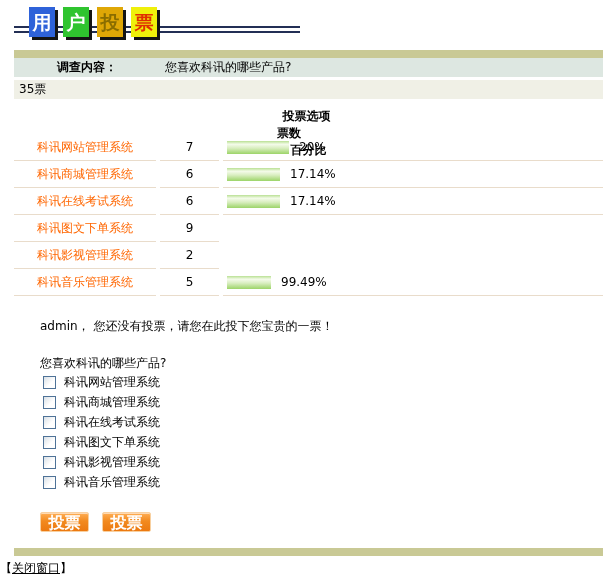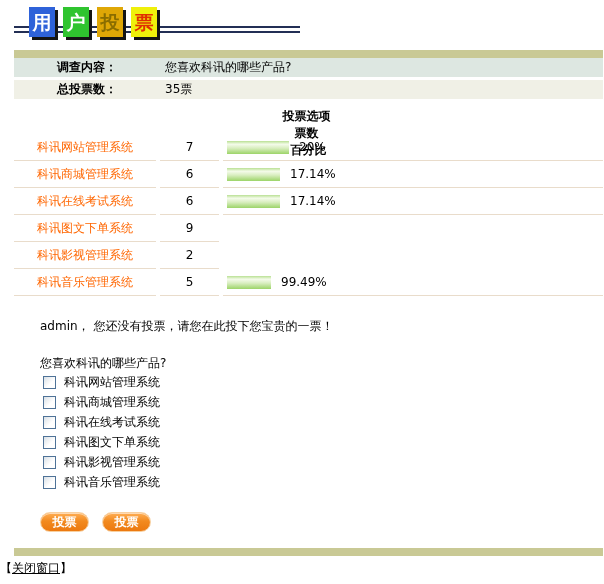--- a/index.html
+++ b/index.html
@@ -28,21 +28,21 @@
   
   .info-row { position:absolute; left:14px; width:589px; height:19px; display:flex; align-items:center; }
   .info-row.r1 { top:58px; background:#dde7e1; }
   .info-row.r2 { top:80px; background:#f0f0e6; }
   .info-label { width:146px; text-align:center; font-weight:bold; flex:none; }
   .info-value { padding-left:5px; }
   
   .results { position:absolute; left:14px; top:108px; width:589px; }
   .res-header { display:flex; height:26px; align-items:center; font-weight:bold;flex-direction:column; }
   .res-header .h1 { width:142px; text-align:center; margin-right:4px; }
-  .res-header .h2 { width:59px;  text-align:center; margin-right:4px; }
+  .res-header .h2 { width:59px;  text-align:left; margin-right:4px; }
   .res-header .h3 { flex:1; text-align:center; }
   .res-row { display:flex; height:27px; }
   .res-row .cell { display:flex; align-items:center; border-bottom:1px solid #e9dccb; box-sizing:border-box; }
   .res-row .c1 { width:142px; justify-content:center; color:#ff6600; margin-right:4px; }
   .res-row .c2 { width:59px;  justify-content:center; margin-right:4px; }
   .res-row .c3 { flex:1; padding-left:4px; }
   .bar {
     height:13px;
     background:linear-gradient(180deg,#b9e093 0%,#f4fbea 25%,#d9eec0 55%,#9cd468 100%);
   }
@@ -53,23 +53,23 @@
   .choices    { position:absolute; left:43px; top:372px; }
   .choice { display:flex; align-items:center; height:20px; }
   .checkbox {
     width:13px; height:13px; box-sizing:border-box; flex:none;
     border:1px solid #4e7297; background:linear-gradient(135deg,#d9e0e6,#ffffff 60%);
     margin-right:8px; cursor:pointer;
   }
   .vote-btn {
     position:absolute; top:512px; width:49px; height:20px; box-sizing:border-box;
     background:linear-gradient(180deg,#ffae55 0%,#f28a1f 45%,#ec7910 100%);
-    border:1px solid #f8d0a0; border-radius:10px;
+    border:1px solid #f8d0a0; border-radius:2px;
     box-shadow:inset 0 1px 0 rgba(255,255,255,0.55);
-    color:#fff; font-weight:bold; font-size:12px; text-align:center; line-height:17px;
+    color:#fff; font-weight:bold; font-size:16px; text-align:center; line-height:17px;
     cursor:pointer; font-family:"DejaVu Sans", sans-serif; padding:0;
   }
   .vote-btn.first  { left:40px; }
   .vote-btn.second { left:102px; }
   
   .close-bar { position:absolute; left:0; top:560px; width:604px; text-align:left; }
   .close-link { text-decoration:underline; cursor:pointer; color:#000; }
 </style>
 </head>
 <body>
@@ -83,21 +83,20 @@
   <div class="logo-block b2" style="background: rgb(223, 167, 6); color: rgb(138, 109, 0);">投</div>
   <div class="logo-block b3" style="background: rgb(239, 240, 11); color: rgb(224, 48, 0);">票</div>
 
   <div class="strip top"></div>
 
   <div class="info-row r1">
     <span class="info-label">调查内容：</span>
     <span class="info-value">您喜欢科讯的哪些产品?</span>
   </div>
   <div class="info-row r2">
-    <span class="info-label">总投票数：</span>
     <span class="info-value">35票</span>
   </div>
 
   <div class="results">
     <div class="res-header">
       <span class="h1">投票选项</span>
       <span class="h2">票数</span>
       <span class="h3">百分比</span>
     </div>
     <div>

